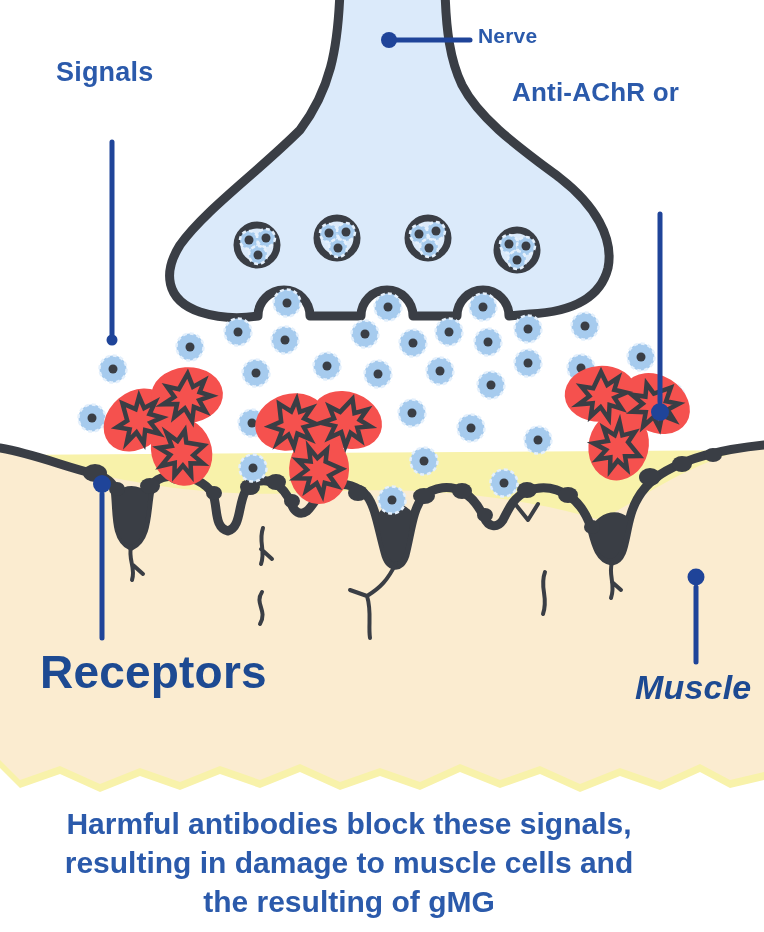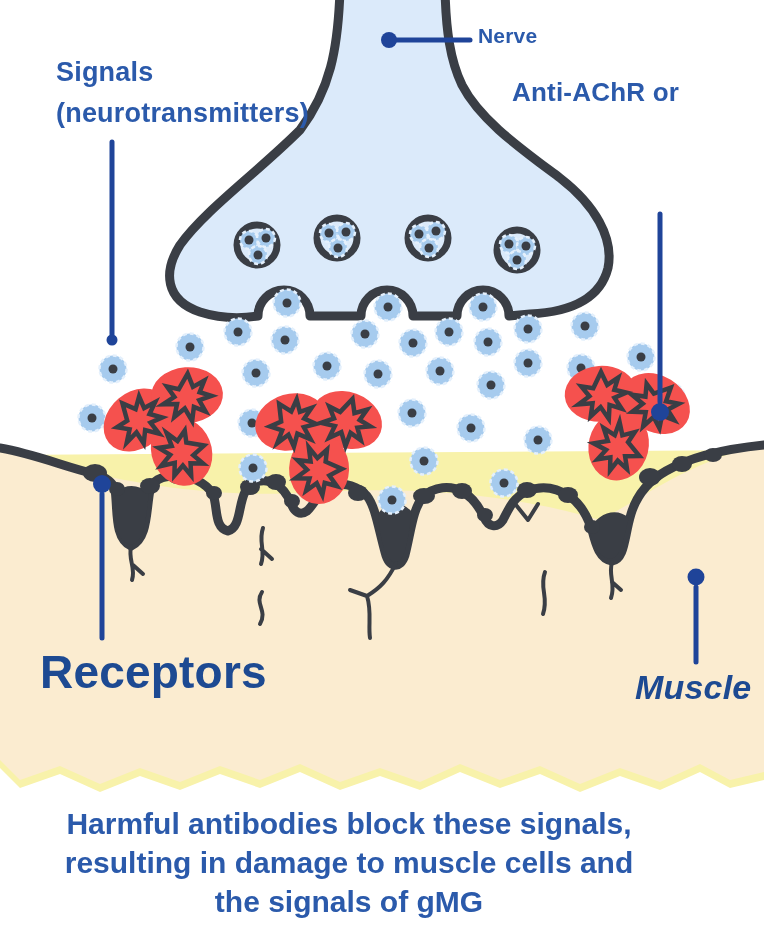--- a/index.html
+++ b/index.html
@@ -313,32 +313,31 @@
         </g>
       <g>
           <circle class="pdot" cx="696" cy="577" r="8.5"></circle>
           <line class="pointer" x1="696" y1="587" x2="696" y2="662"></line>
         </g>
     </g>
   </svg>
 
   <div class="lbl signals">
     <div>Signals</div>
-    <div>(neurotransmitters)</div>
   </div>
 
   <div class="lbl nerve-lbl">Nerve</div>
 
   <div class="lbl ab-lbl">
     <div>Anti-AChR or</div>
   </div>
 
   <div class="lbl lbl-dark receptors-lbl">Receptors</div>
 
   <div class="lbl lbl-dark muscle-lbl">Muscle</div>
 
   <div class="caption">
     <div>Harmful antibodies block these signals,</div>
     <div>resulting in damage to muscle cells and</div>
-    <div>the signals of gMG</div>
+    <div>the resulting of gMG</div>
   </div>
 
 </div>
 
 </body></html>

